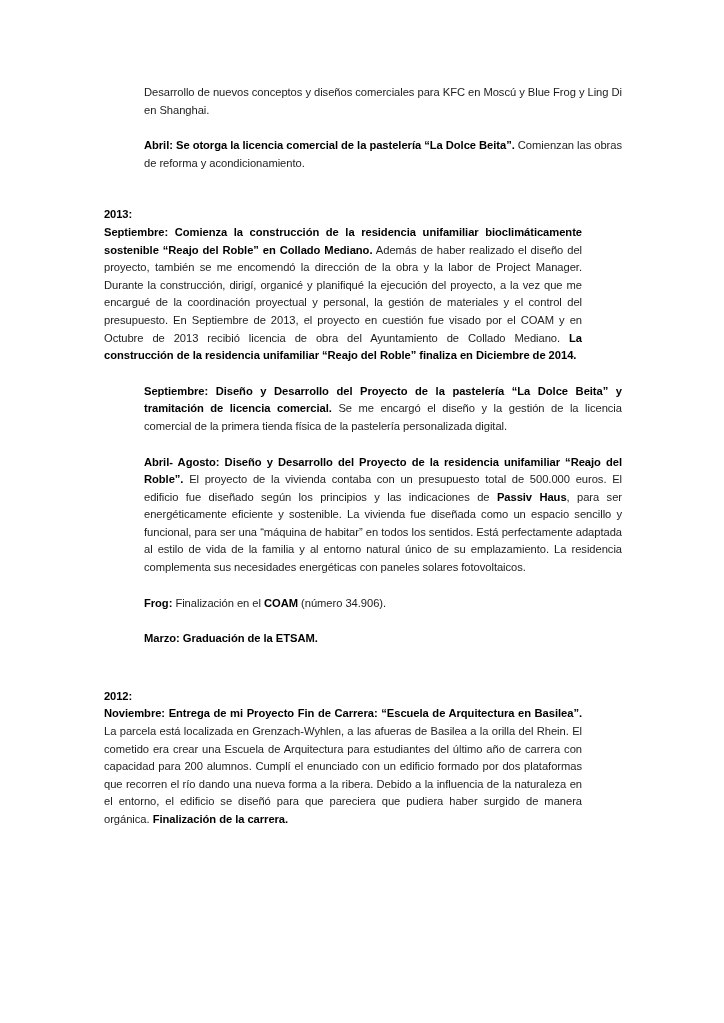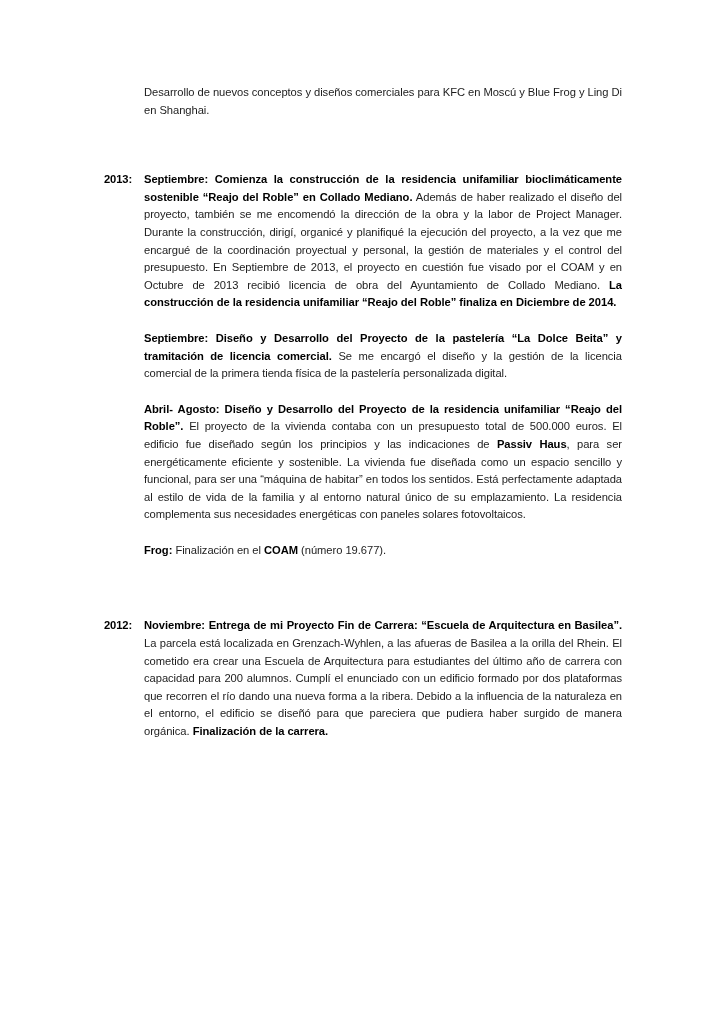--- a/index.html
+++ b/index.html
@@ -25,20 +25,21 @@
     position: absolute;
     left: 104px;
     top: 84px;
     width: 518px;
   }
   
   .entry {
     display: flex;
     align-items: flex-start;
     width: 518px;
+    flex-direction: column;
   }
   .year-gutter {
     width: 40px;
     min-width: 40px;
     font-size: 11.2px;
     font-weight: bold;
     line-height: 17.6px;
     letter-spacing: -0.1px;
     color: #000000;
     text-align: left;
@@ -70,34 +71,36 @@
   .gap-lg { height: 34px; }
   .gap-xl { height: 40px; }
 </style>
 </head>
 <body>
 
 <div class="page">
   <div class="doc-body" id="doc-body">
       <p class="para indented"><span>Desarrollo de nuevos conceptos y diseños comerciales para KFC en Moscú y Blue Frog y Ling Di en Shanghai.</span></p>
       <div class="gap-md"></div>
+      <p class="para indented"><b>Abril: Se otorga la licencia comercial de la pastelería “La Dolce Beita”.</b><span> Comienzan las obras de reforma y acondicionamiento.</span></p>
       <div class="gap-lg"></div>
       <div class="entry">
         <div class="year-gutter">2013:</div>
         <div class="entry-content">
           <p class="para"><b>Septiembre: Comienza la construcción de la residencia unifamiliar bioclimáticamente sostenible “Reajo del Roble” en Collado Mediano.</b><span> Además de haber realizado el diseño del proyecto, también se me encomendó la dirección de la obra y la labor de Project Manager. Durante la construcción, dirigí, organicé y planifiqué la ejecución del proyecto, a la vez que me encargué de la coordinación proyectual y personal, la gestión de materiales y el control del presupuesto. En Septiembre de 2013, el proyecto en cuestión fue visado por el COAM y en Octubre de 2013 recibió licencia de obra del Ayuntamiento de Collado Mediano. </span><b>La construcción de la residencia unifamiliar “Reajo del Roble” finaliza en Diciembre de 2014.</b></p>
         </div>
       </div>
       <div class="gap-md"></div>
       <p class="para indented"><b>Septiembre: Diseño y Desarrollo del Proyecto de la pastelería “La Dolce Beita” y tramitación de licencia comercial.</b><span> Se me encargó el diseño y la gestión de la licencia comercial de la primera tienda física de la pastelería personalizada digital.</span></p>
       <div class="gap-md"></div>
       <p class="para indented"><b>Abril- Agosto: Diseño y Desarrollo del Proyecto de la residencia unifamiliar “Reajo del Roble”.</b><span> El proyecto de la vivienda contaba con un presupuesto total de 500.000 euros. El edificio fue diseñado según los principios y las indicaciones de </span><b>Passiv Haus</b><span>, para ser energéticamente eficiente y sostenible. La vivienda fue diseñada como un espacio sencillo y funcional, para ser una “máquina de habitar” en todos los sentidos. Está perfectamente adaptada al estilo de vida de la familia y al entorno natural único de su emplazamiento. La residencia complementa sus necesidades energéticas con paneles solares fotovoltaicos.</span></p>
       <div class="gap-md"></div>
-      <p class="para indented"><b>Frog:</b><span> Finalización en el </span><b>COAM</b><span> (número 19.677).</span></p>
+      <p class="para indented"><b>Frog:</b><span> Finalización en el </span><b>COAM</b><span> (número 34.906).</span></p>
       <div class="gap-md"></div>
+      <p class="para indented"><b>Marzo: Graduación de la ETSAM.</b></p>
       <div class="gap-xl"></div>
       <div class="entry">
         <div class="year-gutter">2012:</div>
         <div class="entry-content">
           <p class="para"><b>Noviembre: Entrega de mi Proyecto Fin de Carrera: “Escuela de Arquitectura en Basilea”.</b><span> La parcela está localizada en Grenzach-Wyhlen, a las afueras de Basilea a la orilla del Rhein. El cometido era crear una Escuela de Arquitectura para estudiantes del último año de carrera con capacidad para 200 alumnos. Cumplí el enunciado con un edificio formado por dos plataformas que recorren el río dando una nueva forma a la ribera. Debido a la influencia de la naturaleza en el entorno, el edificio se diseñó para que pareciera que pudiera haber surgido de manera orgánica. </span><b>Finalización de la carrera.</b></p>
         </div>
       </div>
     </div>
 </div>
 

